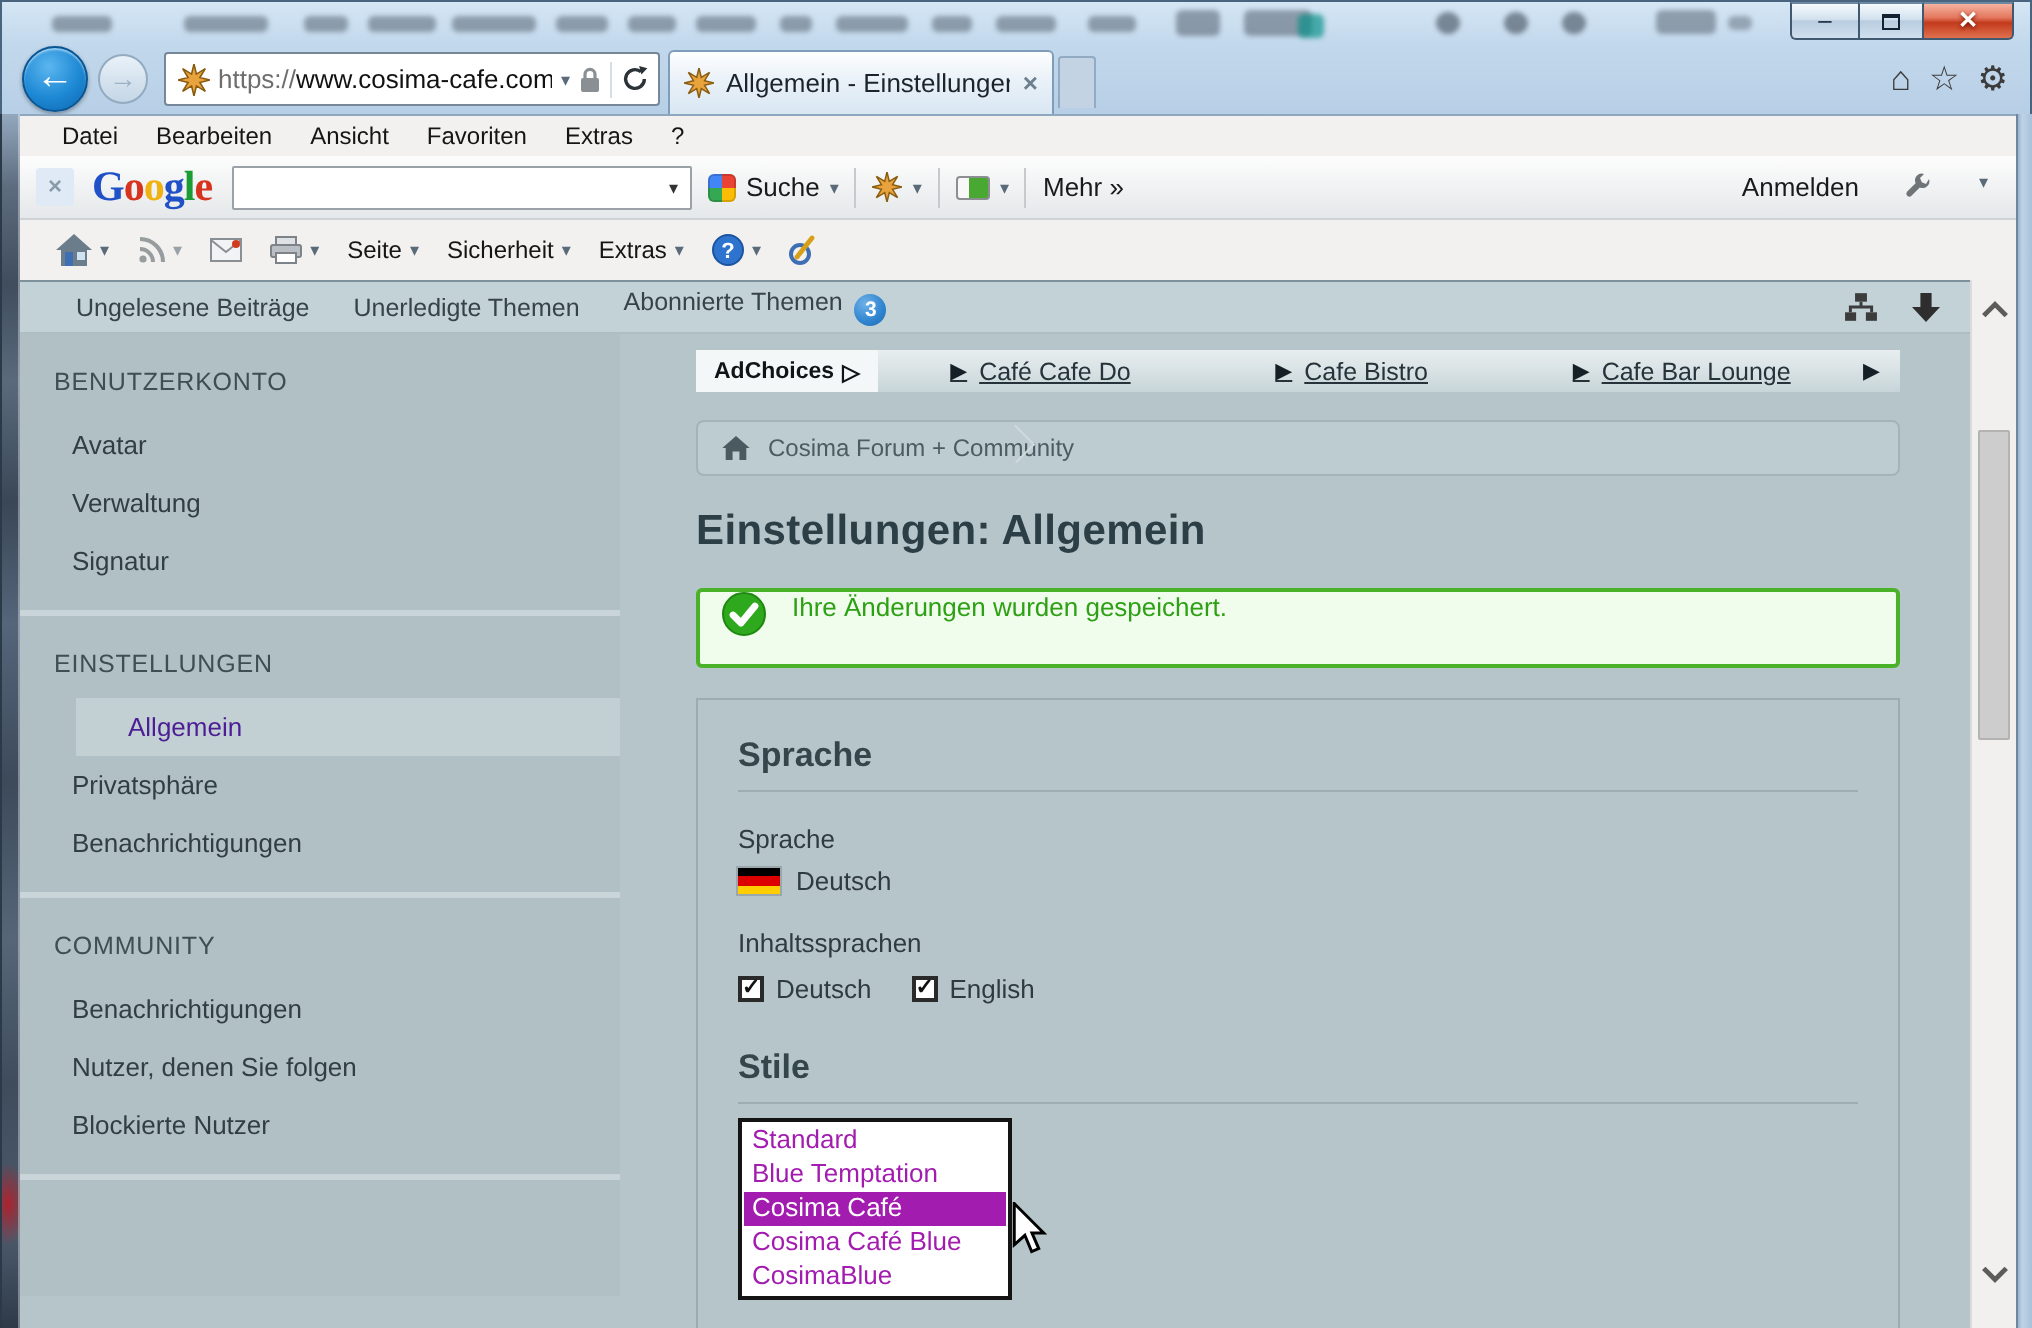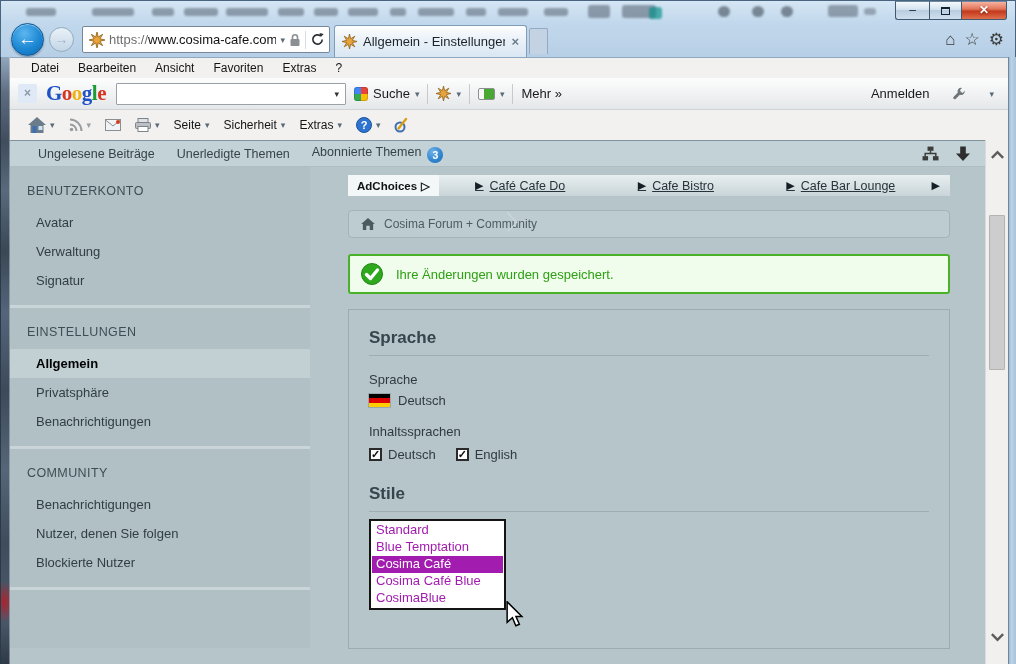--- a/index.html
+++ b/index.html
@@ -74,21 +74,21 @@
   .gt-close{ width:19px; height:19px; background:#dfeaf6; border-radius:2px; color:#8a9aa8; font-weight:bold; font-size:12px; text-align:center; line-height:18px; margin-right:9px; }
   .glogo{ font-family:"Liberation Serif", serif; font-size:21px; font-weight:bold; margin-right:10px; letter-spacing:-.5px; }
   .glogo .l0,.glogo .l3{color:#2051c6;} .glogo .l1,.glogo .l5{color:#d6341f;} .glogo .l2{color:#efb211;} .glogo .l4{color:#1c9c35;}
   .gsearch{ width:230px; height:22px; border:1px solid #9aa2a8; background:#fff; border-radius:1px; display:flex; align-items:center; }
   .gsearch input{ flex:1; border:none; outline:none; height:18px; font-size:13px; padding-left:5px; background:transparent;}
   .gsearch .caret{ padding:0 6px; color:#333; }
   .gt-item{ display:flex; align-items:center; gap:5px; padding:0 8px; }
   .gt-sep{ width:1px; height:20px; background:#c6cacd; }
   .gicon{ width:14px; height:14px; border-radius:3px; background:conic-gradient(from 0deg,#ea4335 0 25%,#fbbc05 0 50%,#34a853 0 75%,#4285f4 0); box-shadow:inset 0 0 0 1px rgba(0,0,0,.15); }
   .pill{ width:17px; height:12px; border:1px solid #8b8f92; border-radius:2px; background:linear-gradient(90deg,#f8f8f8 0 35%,#49a832 35%); }
-  .gt-right{ margin-left:auto; display:flex; align-items:center; gap:23px; padding-right:14px; }
+  .gt-right{ margin-left:auto; display:flex; gap:23px; padding-right:14px; }
   
   .cmdbar{
     position:absolute; left:10px; top:110px; width:998px; height:30px; background:#f2f1ef;
     display:flex; align-items:center; gap:6px; padding-left:14px; font-size:12px; color:#151515;
   }
   .cmd-item{ display:flex; align-items:center; gap:4px; padding:0 4px; }
   
   .pagebar{
     position:absolute; left:10px; top:140px; width:975px; height:27px; background:#c3d2d6;
     border-top:1px solid #7e929b; border-bottom:1px solid #aebec3;
@@ -99,40 +99,40 @@
     background:radial-gradient(circle at 35% 30%,#6fb1e8,#2e83cf 60%,#1f6ab2);
     color:#fff; font-size:10.5px; font-weight:bold; text-align:center; line-height:16px; vertical-align:-3px;
   }
   .pagebar-icons{ margin-left:auto; display:flex; gap:16px; padding-right:14px; }
   
   .content{ position:absolute; left:10px; top:167px; width:975px; bottom:0; background:#b6c5c9; }
   .sidebar{ position:absolute; left:0; top:0; width:300px; bottom:16px; background:#b0c0c5; }
   .sb-section{ border-bottom:3px solid #c9d5d8; padding-bottom:10px; }
   .sb-header{ padding:17px 0 10px 17px; font-size:12.5px; letter-spacing:.4px; color:#3e4e54; }
   .sb-item{ padding:7px 0 7px 26px; font-size:13px; color:#313e44; cursor:pointer; }
-  .sb-item.active{ background:#c2d0d3; font-weight:bold; color:#000000; }
+  .sb-item.active{ background:#c2d0d3; font-weight:normal; color:#4c1d95;margin-left:28px; }
   .main{ position:absolute; left:300px; top:0; right:0; bottom:0; padding:8px 35px 0 38px; }
   .adbar{
     height:21px; background:linear-gradient(#e8eef0,#c8d5d8); display:flex; align-items:center;
     font-size:12.5px; color:#273137;
   }
   .adchoices{ background:#f3f7f8; height:100%; display:flex; align-items:center; gap:4px; padding:0 9px; font-size:11.5px; font-weight:bold; color:#101417; }
   .adlinks{ flex:1; display:flex; justify-content:space-around; align-items:center; }
   .adlink{ text-decoration:underline; color:#26333a; display:flex; gap:6px; align-items:center; }
   .adlink .tri, .ad-tri-end{ font-size:11px; text-decoration:none; color:#152026; }
   .ad-tri-end{ padding-right:10px; }
   .breadcrumb{
     margin-top:14px; height:28px; background:#bdccd0; border:1px solid #a4b3b8; border-radius:4px;
     display:flex; align-items:center; padding:0 12px; gap:9px; font-size:12px; color:#4c5c62; position:relative;
   }
   .bc-chev{ position:absolute; left:152px; top:4px; width:14px; height:14px; border-top:1px solid #cfdadd; border-right:1px solid #cfdadd; transform:rotate(45deg) scale(1,.95); }
   .page-title{ margin-top:16px; font-size:21px; font-weight:bold; color:#2d3f46; letter-spacing:.2px; }
   .successbox{
     margin-top:16px; height:40px; border:2px solid #49b229; border-radius:3px; background:#f0fcec;
-    display:flex; align-items:center; gap:13px; padding:0 11px; font-size:13px; color:#2da013;
+    display:flex; gap:13px; padding:0 11px; font-size:13px; color:#2da013;
   }
   .panel{ margin-top:15px; border:1px solid #9dacb1; height:340px; padding:18px 20px 0 20px; }
   .sec-h{ font-size:17px; font-weight:bold; color:#35454c; padding-bottom:7px; border-bottom:1px solid #9cadb3; }
   .field-label{ margin-top:16px; font-size:13px; color:#2f3b41; }
   .flagrow{ margin-top:6px; display:flex; align-items:center; gap:8px; font-size:13px; color:#2f3b41; }
   .flag{ width:21px; height:13px; box-shadow:0 0 0 1px #9aa7ac; display:flex; flex-direction:column; }
   .flag i{ flex:1; }
   .cbrow{ margin-top:8px; display:flex; gap:20px; font-size:13px; color:#2f3b41; }
   .cb{ display:flex; align-items:center; gap:6px; }
   .cbbox{ width:13px; height:13px; background:#fff; border:2px solid #2a2a2a; font-size:11px; font-weight:bold; color:#111; line-height:9px; text-align:center; }
@@ -452,20 +452,21 @@
       </div>
 
       <div class="breadcrumb">
         <svg class="ic" width="14" height="12">
             <use href="#house"></use>
           </svg>
         <span>Cosima Forum + Community</span>
         <span class="bc-chev"></span>
       </div>
 
+      <div class="page-title">Einstellungen: Allgemein</div>
 
       <div class="successbox">
         <svg class="ic" width="22" height="22">
             <use href="#checkball"></use>
           </svg>
         <span>Ihre Änderungen wurden gespeichert.</span>
       </div>
 
       <div class="panel">
         <div class="sec-h">Sprache</div>

